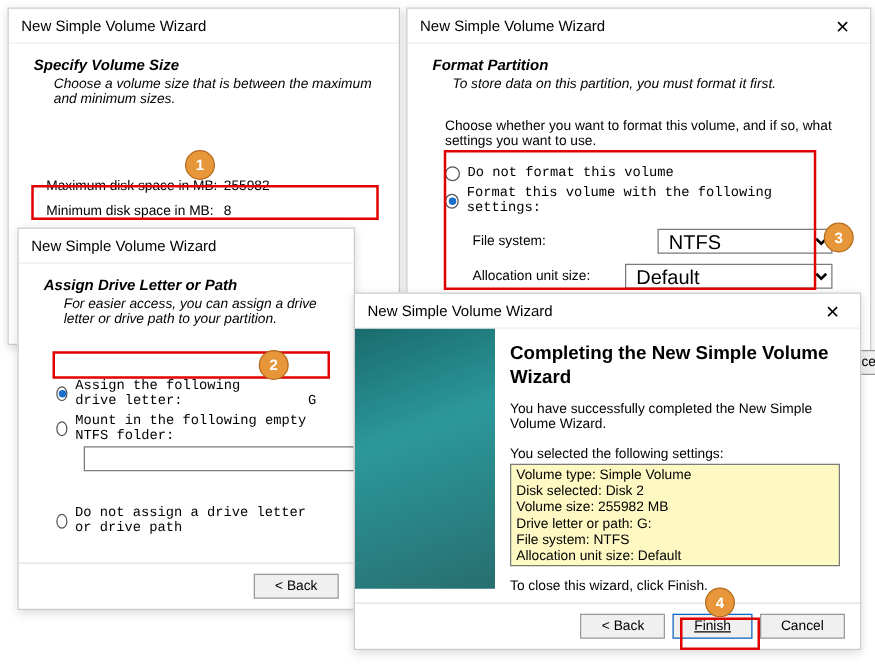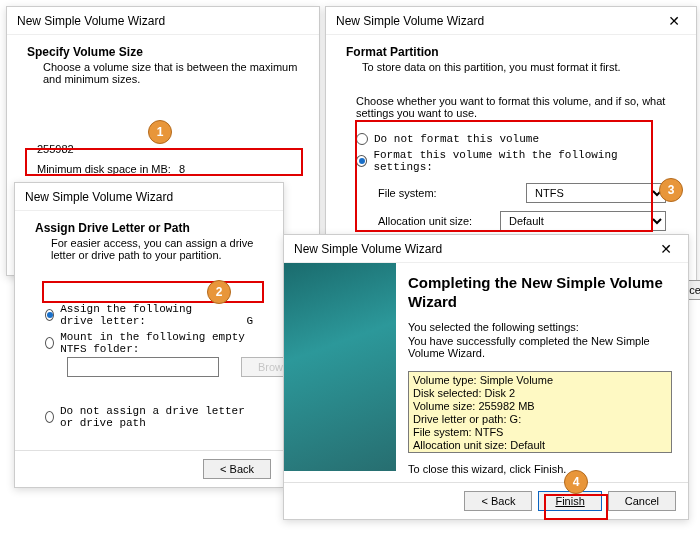--- a/index.html
+++ b/index.html
@@ -28,20 +28,21 @@
     font-size: 12px;
     border-bottom: 1px solid #eee;
   }
   .close-x {
     font-size: 14px;
     cursor: pointer;
     padding: 0 6px;
   }
   .heading-area {
     padding: 10px 20px;
+    font-style: italic;
   }
   .heading-area .h {
     font-weight: bold;
     font-size: 12px;
     margin-bottom: 2px;
   }
   .heading-area .sub {
     font-size: 11px;
     margin-left: 16px;
   }
@@ -121,21 +122,21 @@
     content: ""; width: 6px; height: 6px; background: #1a6fc8; border-radius: 50%;
   }
   .checkbox .box {
     width: 12px; height: 12px; border: 1px solid #555; background: #fff;
     display: inline-flex; align-items: center; justify-content: center;
   }
   .checkbox.checked .box::after {
     content: "✓"; font-size: 10px; color: #1a6fc8; line-height: 1;
   }
   select, input[type=text] {
-    font-size: 11px;
+    font-size: 16px;
     font-family: inherit;
     padding: 1px 4px;
     border: 1px solid #7a7a7a;
     background: #fff;
     height: 20px;
   }
   .btn {
     border: 1px solid #9a9a9a;
     background: #f0f0f0;
     padding: 3px 16px;
@@ -175,20 +176,21 @@
 <div class="window" style="left:6px; top:6px; width:314px; height:270px;">
   <div class="titlebar">
     <span>New Simple Volume Wizard</span>
   </div>
   <div class="heading-area">
     <div class="h">Specify Volume Size</div>
     <div class="sub">Choose a volume size that is between the maximum and minimum sizes.</div>
   </div>
   <div class="content" style="padding-top:40px;">
     <div class="row">
+      <span class="label">Maximum disk space in MB:</span>
       <span class="value">255982</span>
     </div>
     <div class="row">
       <span class="label">Minimum disk space in MB:</span>
       <span class="value">8</span>
     </div>
     <div class="row">
       <span class="label" style="text-decoration: underline; text-decoration-style: dotted; text-decoration-color: transparent;"><span style="text-decoration: underline;">S</span><span>imple volume size in MB:</span></span>
       <span class="value">
         <span class="spinbox">
@@ -287,22 +289,22 @@
 
 <div class="window" style="left:283px; top:234px; width:406px; height:286px;">
   <div class="titlebar">
     <span>New Simple Volume Wizard</span>
     <span class="close-x">✕</span>
   </div>
   <div style="position:relative; height:calc(100% - 28px);">
     <div class="left-band"></div>
     <div style="position:absolute; left:124px; right:16px; top:10px; bottom:48px;">
       <div style="font-size:15px; font-weight:bold; line-height:19px; margin-bottom:10px;">Completing the New Simple Volume Wizard</div>
+      <div class="cel" style="margin-bottom:10px;">You have successfully completed the New Simple Volume Wizard.</div>
       <div class="cel">You selected the following settings:</div>
-      <div class="cel" style="margin-bottom:10px;">You have successfully completed the New Simple Volume Wizard.</div>
       <div class="summary-box">Volume type: Simple Volume
 Disk selected: Disk 2
 Volume size: 255982 MB
 Drive letter or path: G:
 File system: NTFS
 Allocation unit size: Default
 Volume label: New Volume
 Quick format: Yes</div>
       <div class="cel" style="margin-top:10px;">To close this wizard, click Finish.</div>
     </div>

